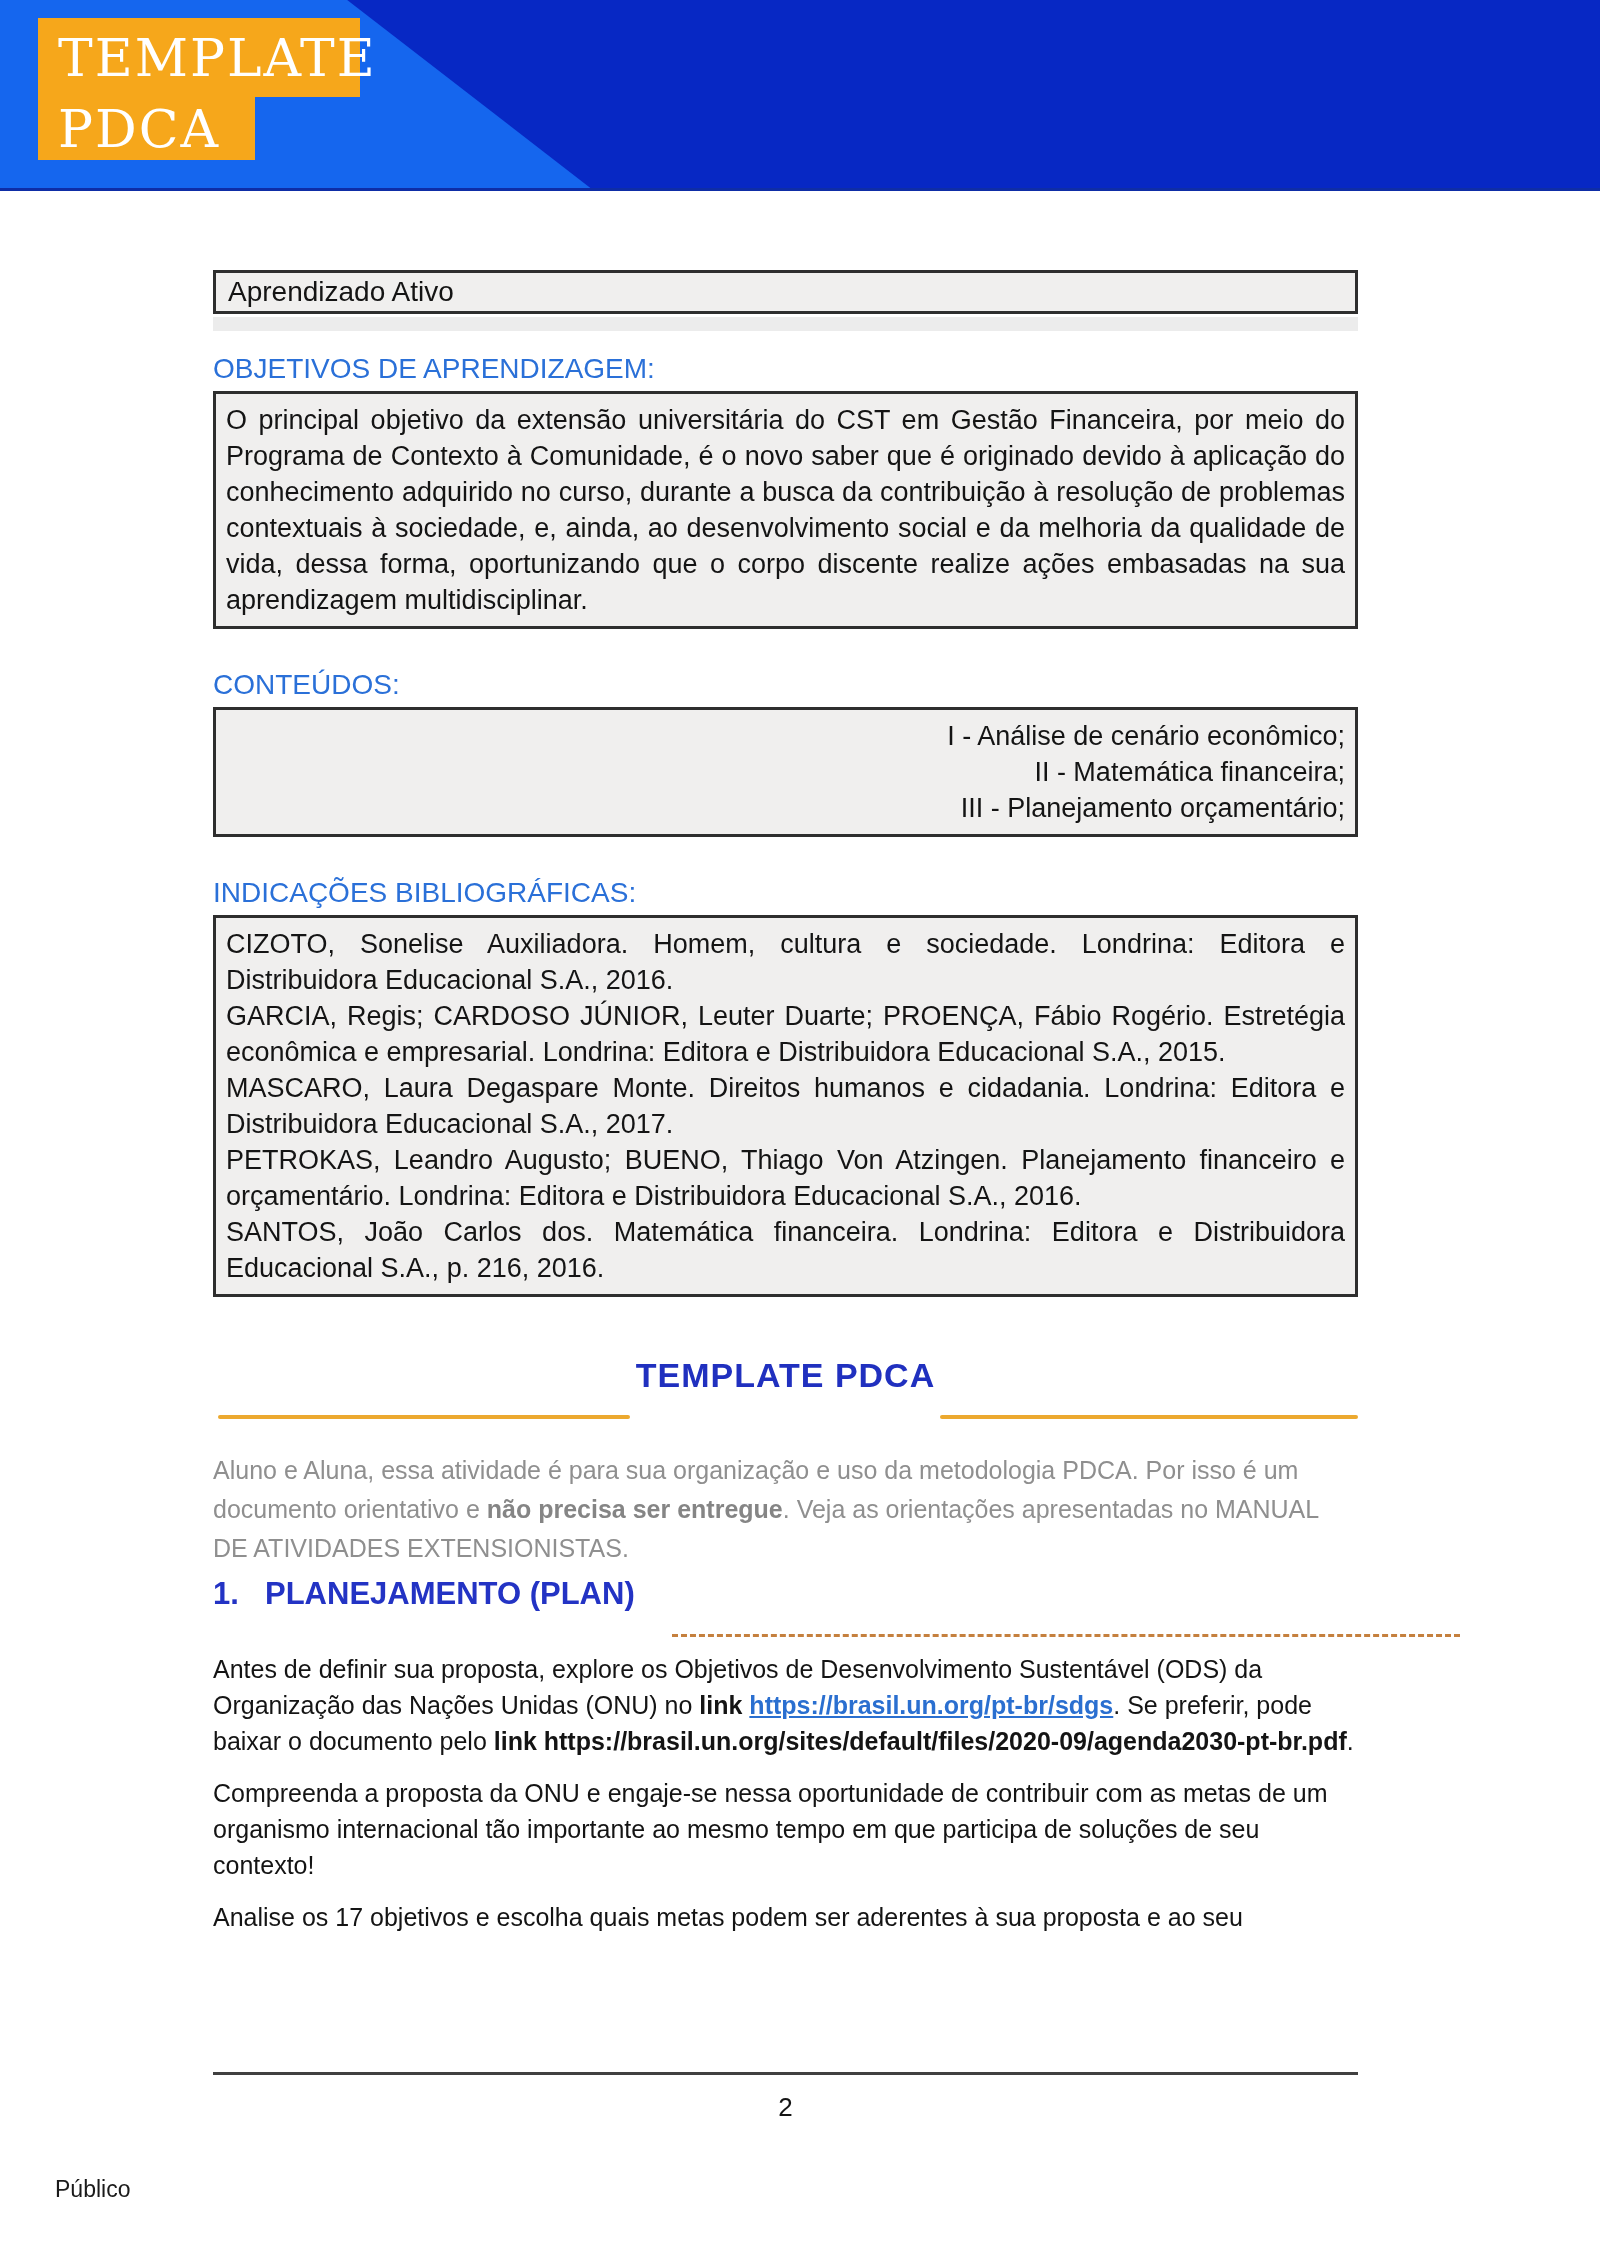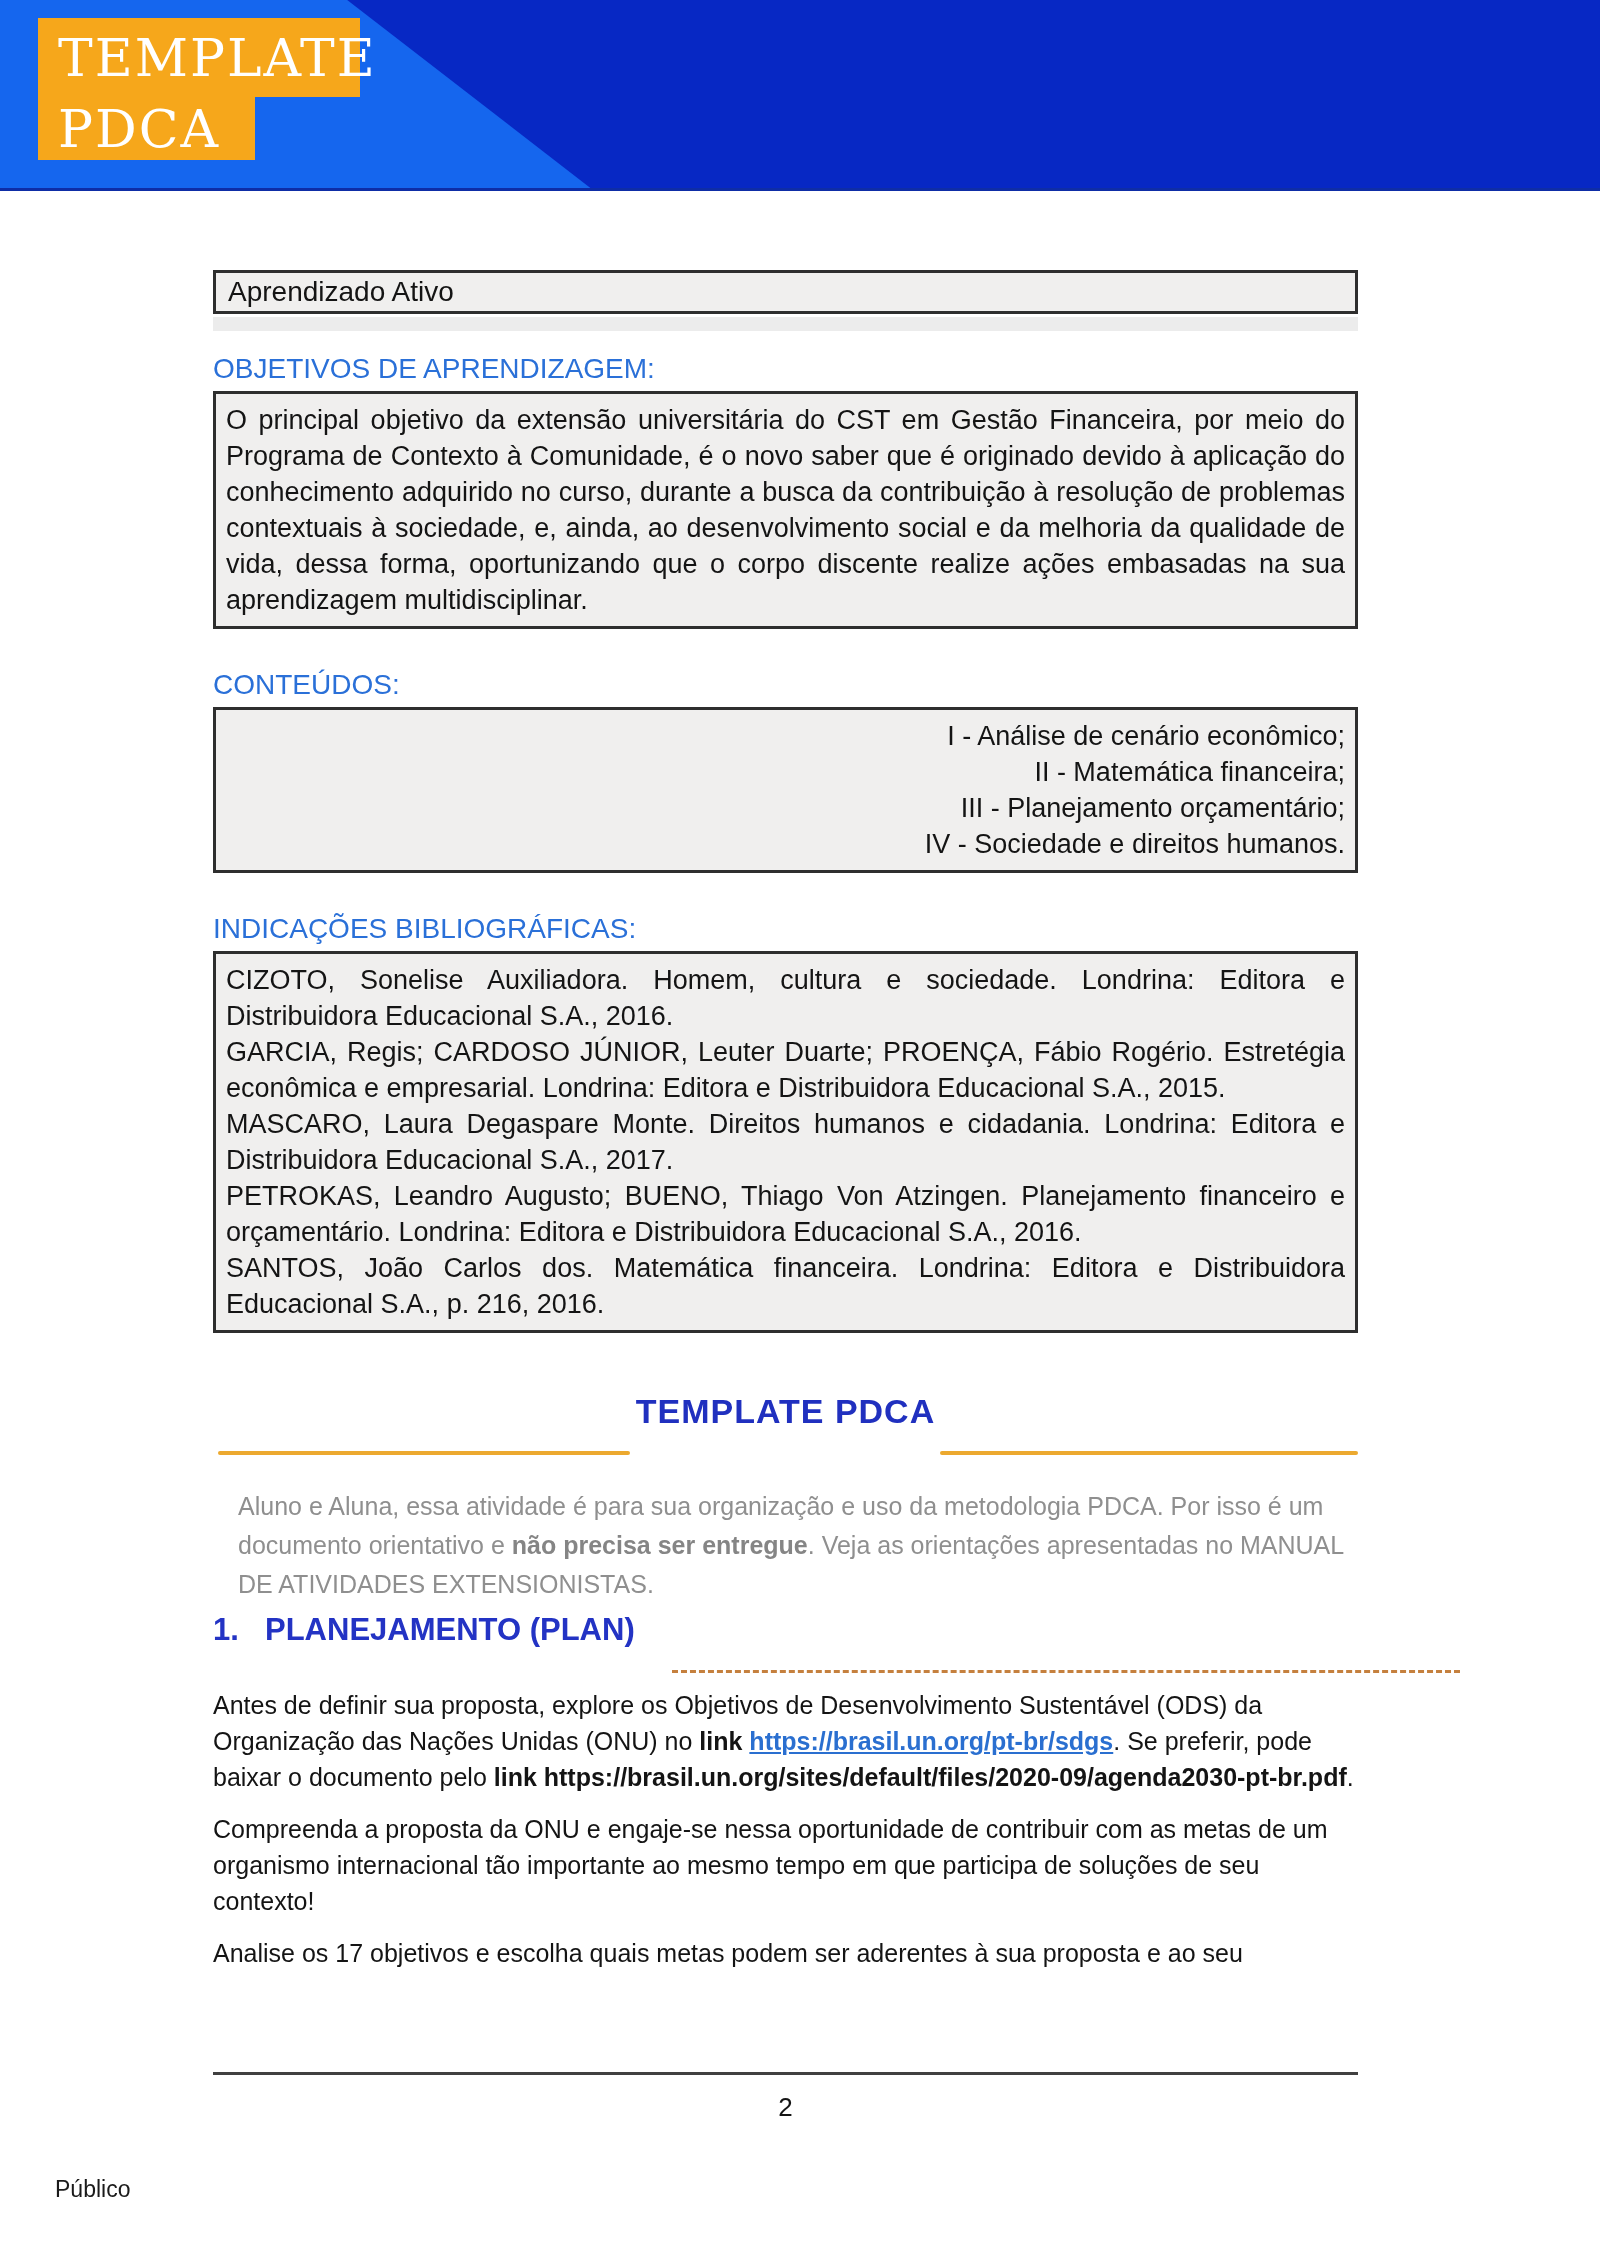--- a/index.html
+++ b/index.html
@@ -32,21 +32,21 @@
   .textbox.just{text-align:justify;}
   .textbox p{margin:0;}
 
   .doc-title{margin-top:58px;text-align:center;color:#2030bf;font-size:34px;
              font-weight:bold;letter-spacing:1px;line-height:40px;}
   .gold-row{position:relative;margin-top:20px;height:4px;}
   .gold-seg{position:absolute;top:0;height:4px;background:#eca92f;border-radius:2px;}
   .gold-left{left:5px;width:412px;}
   .gold-right{left:727px;width:418px;}
 
-  .gray-par{margin-top:32px;color:#8f8f8f;font-size:25px;line-height:39px;margin-left:25px;}
+  .gray-par{margin-top:32px;color:#8f8f8f;font-size:25px;line-height:39px;}
   .gray-par b{color:#858585;}
 
   .plan-head{margin-top:8px;color:#2333c4;font-size:31px;font-weight:bold;line-height:36px;}
   .plan-head .num{display:inline-block;width:52px;}
   .dash-line{margin-top:22px;margin-left:459px;width:788px;height:0;
              border-top:3px dashed #c5803e;}
 
   .body-par{margin-top:14px;font-size:25px;line-height:36px;}
   .body-par.gap{margin-top:16px;}
   .body-par a{color:#2a6fd0;font-weight:bold;text-decoration:underline;}
@@ -117,21 +117,20 @@
     <div class="sec-head">OBJETIVOS DE APRENDIZAGEM:</div>
     <div class="gbox textbox just">
       <p>O principal objetivo da extensão universitária do CST em Gestão Financeira, por meio do Programa de Contexto à Comunidade, é o novo saber que é originado devido à aplicação do conhecimento adquirido no curso, durante a busca da contribuição à resolução de problemas contextuais à sociedade, e, ainda, ao desenvolvimento social e da melhoria da qualidade de vida, dessa forma, oportunizando que o corpo discente realize ações embasadas na sua aprendizagem multidisciplinar.</p>
     </div>
 
     <div class="sec-head mt">CONTEÚDOS:</div>
     <div class="gbox textbox">
       <p>I - Análise de cenário econômico;</p>
       <p>II - Matemática financeira;</p>
       <p>III - Planejamento orçamentário;</p>
-      <p>IV - Sociedade e direitos humanos.</p>
     </div>
 
     <div class="sec-head mt">INDICAÇÕES BIBLIOGRÁFICAS:</div>
     <div class="gbox textbox just">
       <p>CIZOTO, Sonelise Auxiliadora. Homem, cultura e sociedade. Londrina: Editora e Distribuidora Educacional S.A., 2016.</p>
       <p>GARCIA, Regis; CARDOSO JÚNIOR, Leuter Duarte; PROENÇA, Fábio Rogério. Estretégia econômica e empresarial. Londrina: Editora e Distribuidora Educacional S.A., 2015.</p>
       <p>MASCARO, Laura Degaspare Monte. Direitos humanos e cidadania. Londrina: Editora e Distribuidora Educacional S.A., 2017.</p>
       <p>PETROKAS, Leandro Augusto; BUENO, Thiago Von Atzingen. Planejamento financeiro e orçamentário. Londrina: Editora e Distribuidora Educacional S.A., 2016.</p>
       <p>SANTOS, João Carlos dos. Matemática financeira. Londrina: Editora e Distribuidora Educacional S.A., p. 216, 2016.</p>
     </div>

